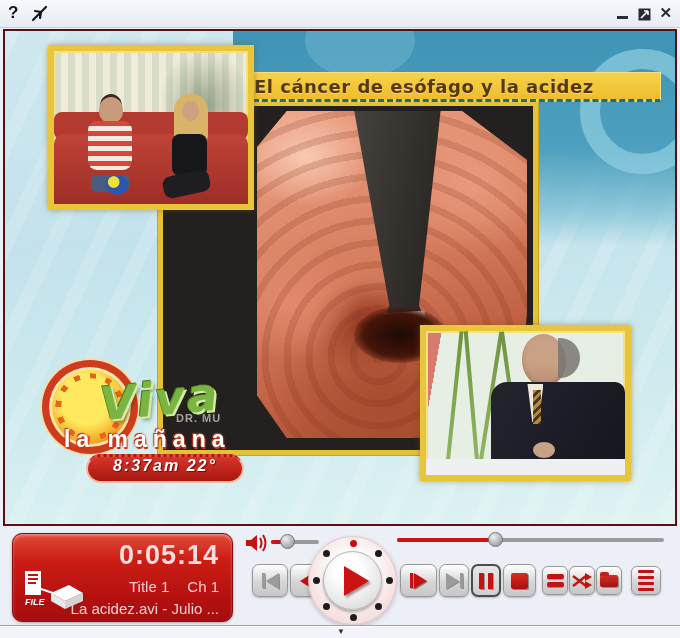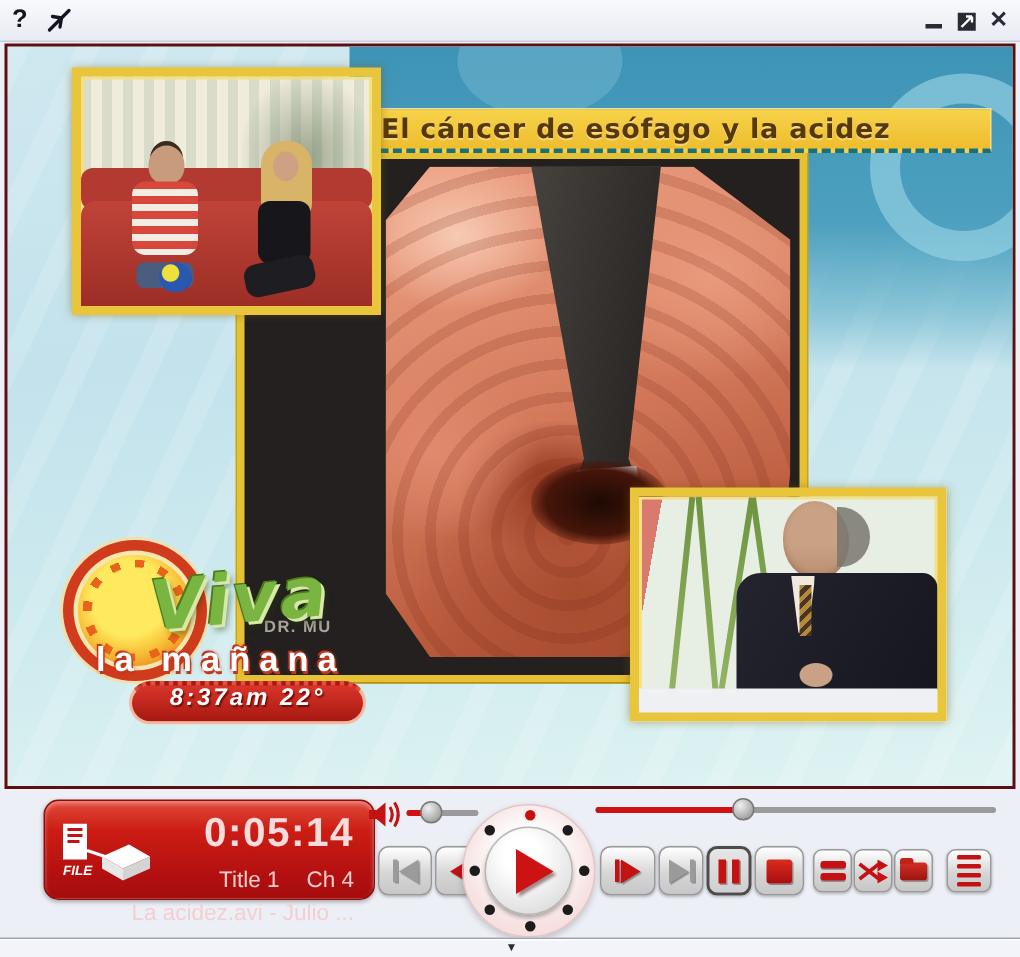--- a/index.html
+++ b/index.html
@@ -126,23 +126,23 @@
                border-top:3px dotted #e0503c; display:flex; justify-content:center; }
   .time-pill span { color:#fff; font-weight:bold; font-style:italic; font-size:16px; letter-spacing:2px;
                     text-shadow:1px 1px 1px #6e0d08; }
 
   .caption { position:absolute; right:18px; top:450px; font-family:"Liberation Serif", serif;
              font-size:32px; color:#0b0b0b; }
 
   
   .deck { position:absolute; left:0; top:528px; width:680px; height:97px; background:#edeff6; }
 
-  .display { position:absolute; left:12px; top:5px; width:221px; height:67px; border-radius:10px;
+  .display { position:absolute; left:12px; top:5px; width:221px; height:89px; border-radius:10px;
              background:linear-gradient(#e04a3a 0%, #cc1d14 30%, #b31010 75%, #a50d0d 100%);
-             border:1px solid #8c0d0b; box-shadow:inset 0 2px 3px rgba(255,255,255,.35), 0 1px 3px rgba(0,0,0,.3);margin-left:17px; }
+             border:1px solid #8c0d0b; box-shadow:inset 0 2px 3px rgba(255,255,255,.35), 0 1px 3px rgba(0,0,0,.3); }
   .disp-time { position:absolute; right:13px; top:6px; font-size:27px; font-weight:bold;
                color:#f6dcdc; letter-spacing:1px; }
   .disp-line2 { position:absolute; right:13px; top:44px; font-size:15px; color:#f3cfcf; display:flex; gap:18px; }
   .disp-line3 { position:absolute; right:13px; top:66px; font-size:15px; color:#f3cfcf; }
   .src-icon { position:absolute; left:10px; bottom:8px; width:62px; height:42px;font-style:italic; }
 
   .vol-speaker { position:absolute; left:244px; top:4px; width:26px; height:22px; }
   .slider { position:absolute; height:4px; background:#9a9a9a; border-radius:2px; top:12px; }
   .slider .fill { position:absolute; left:0; top:0; height:4px; background:#cc1212; border-radius:2px; }
   .slider .knob { position:absolute; top:-6px; width:15px; height:15px; border-radius:50%;
@@ -278,21 +278,21 @@
     </div>
 
   </div>
 
   <div class="deck">
 
     <div class="display">
       <div class="disp-time">0:05:14</div>
       <div class="disp-line2">
         <span>Title 1</span>
-        <span>Ch 4</span>
+        <span>Ch 1</span>
       </div>
       <div class="disp-line3">La acidez.avi - Julio ...</div>
       <div class="src-icon">
         <svg width="62" height="42" viewBox="0 0 62 42">
           <rect x="2" y="0" width="16" height="24" fill="#fff"></rect>
           <line x1="5" y1="4" x2="15" y2="4" stroke="#c41212" stroke-width="2"></line>
           <line x1="5" y1="8" x2="15" y2="8" stroke="#c41212" stroke-width="2"></line>
           <line x1="5" y1="12" x2="13" y2="12" stroke="#c41212" stroke-width="2"></line>
           <line x1="18" y1="18" x2="30" y2="22" stroke="#fff" stroke-width="2"></line>
           <g>

